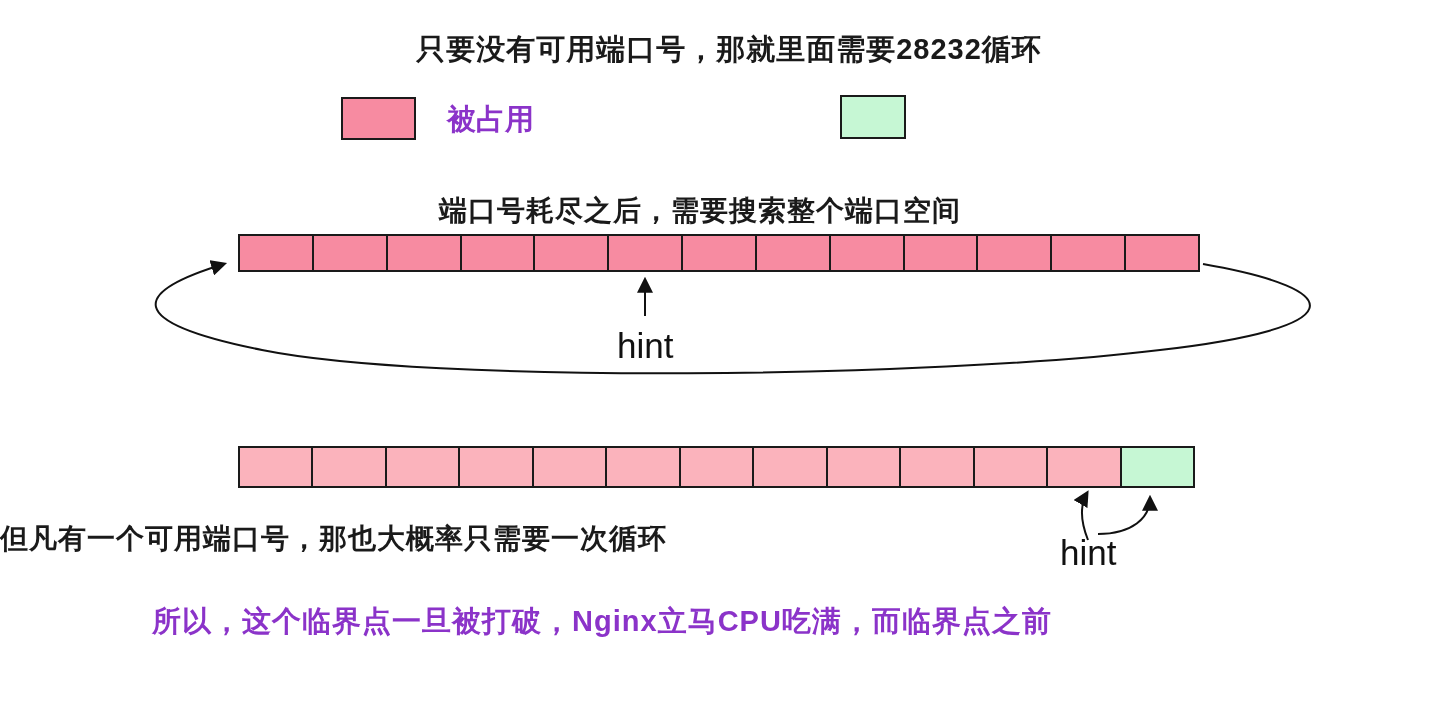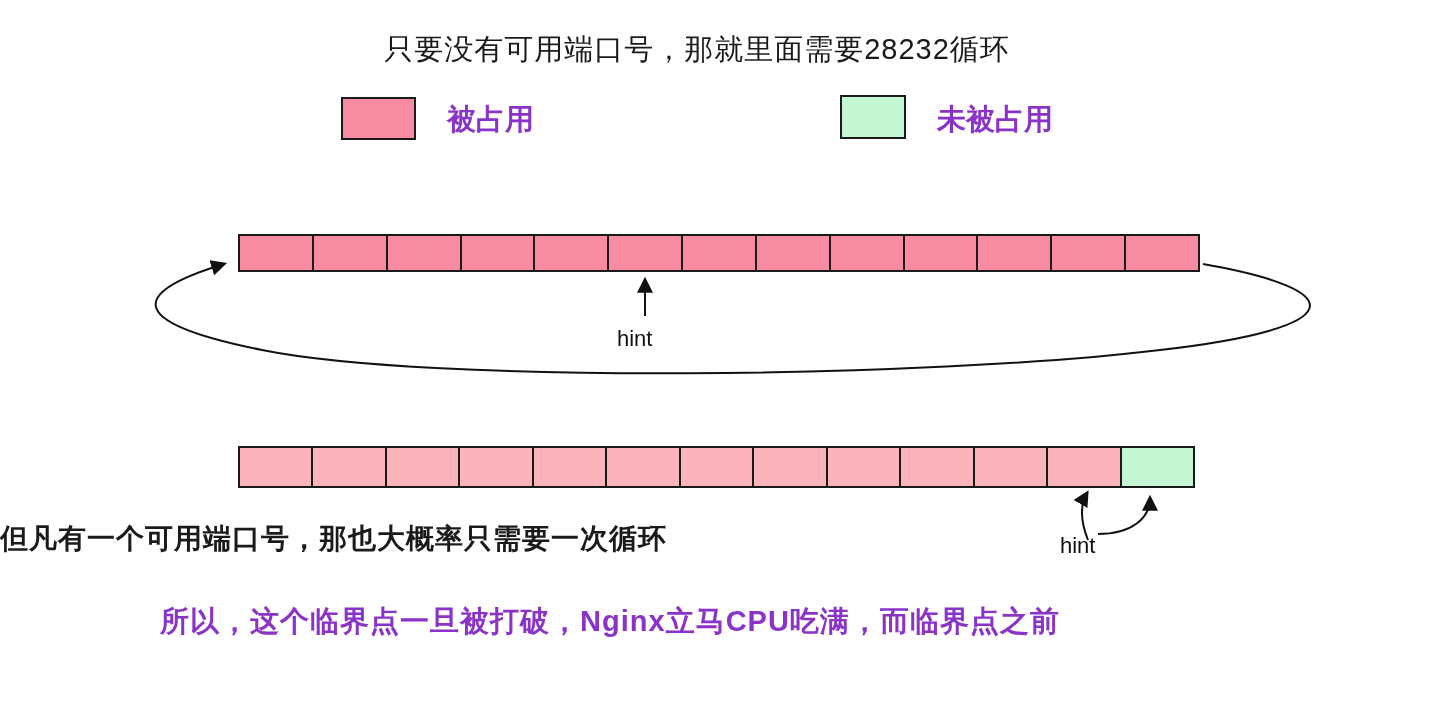--- a/index.html
+++ b/index.html
@@ -1,51 +1,51 @@
 <!DOCTYPE html>
 <html style="--purple: #8B33C9;"><head>
 <meta charset="utf-8">
 <style>
   html,body{margin:0;padding:0;background:#ffffff;}
   .canvas{
     position:relative;width:1456px;height:726px;background:#ffffff;overflow:hidden;
     font-family:"Liberation Sans","DejaVu Sans",sans-serif;color:#1a1a1a;
   }
   .abs{position:absolute;}
-  .title{left:0;top:30px;width:1394px;text-align:center;font-size:29px;font-weight:400;letter-spacing:1px;}
+  .title{left:0;top:30px;width:1394px;text-align:center;font-size:29px;font-weight:700;letter-spacing:1px;padding-left:32px;}
   .swatch{border:2px solid #1a1a1a;box-sizing:border-box;}
   .legend-label{font-size:29px;font-weight:600;color:var(--purple,#8B33C9);}
   .caption{font-size:28px;font-weight:600;letter-spacing:1px;}
   .caption1{left:0;top:192px;width:1400px;text-align:center;}
   .caption2{left:0;top:520px;width:1350px;text-align:left;}
   .bar{display:flex;border:2px solid #1a1a1a;box-sizing:border-box;}
   .bar .cell{flex:1 1 0;border-right:2px solid #1a1a1a;}
   .bar .cell:last-child{border-right:none;}
   .bar1{left:238px;top:234px;width:962px;height:38px;}
   .bar2{left:238px;top:446px;width:957px;height:42px;}
-  .hint{font-size:22px;color:#111;}
+  .hint{font-size:35px;color:#111;}
   .hint1{left:617px;top:326px;}
   .hint2{left:1060px;top:533px;}
-  .footer-line{width:1204px;left:8px;text-align:center;font-size:29px;font-weight:600;color:var(--purple,#8B33C9);letter-spacing:1px;}
+  .footer-line{width:1204px;left:0;text-align:center;font-size:29px;font-weight:600;color:var(--purple,#8B33C9);letter-spacing:1px;}
   .footer1{top:602px;}
   .footer2{top:650px;}
   svg.arrows{position:absolute;left:0;top:0;pointer-events:none;}
 </style>
 </head>
 <body>
 
 <div class="canvas">
 
   <div class="abs title">只要没有可用端口号，那就里面需要28232循环</div>
 
   <div class="abs swatch" style="left: 341px; top: 97px; width: 75px; height: 43px; background: rgb(247, 139, 161);"></div>
   <div class="abs legend-label" style="left:447px;top:100px;">被占用</div>
   <div class="abs swatch" style="left: 840px; top: 95px; width: 66px; height: 44px; background: rgb(198, 247, 212);"></div>
-  <div class="abs legend-label" style="left:937px;top:100px;">未被占用</div>
 
+  <div class="abs caption caption1">端口号耗尽之后，需要搜索整个端口空间</div>
   <div class="abs bar bar1" id="bar1">
       <div class="cell" style="background: rgb(247, 139, 161);"></div>
       <div class="cell" style="background: rgb(247, 139, 161);"></div>
       <div class="cell" style="background: rgb(247, 139, 161);"></div>
       <div class="cell" style="background: rgb(247, 139, 161);"></div>
       <div class="cell" style="background: rgb(247, 139, 161);"></div>
       <div class="cell" style="background: rgb(247, 139, 161);"></div>
       <div class="cell" style="background: rgb(247, 139, 161);"></div>
       <div class="cell" style="background: rgb(247, 139, 161);"></div>
       <div class="cell" style="background: rgb(247, 139, 161);"></div>

